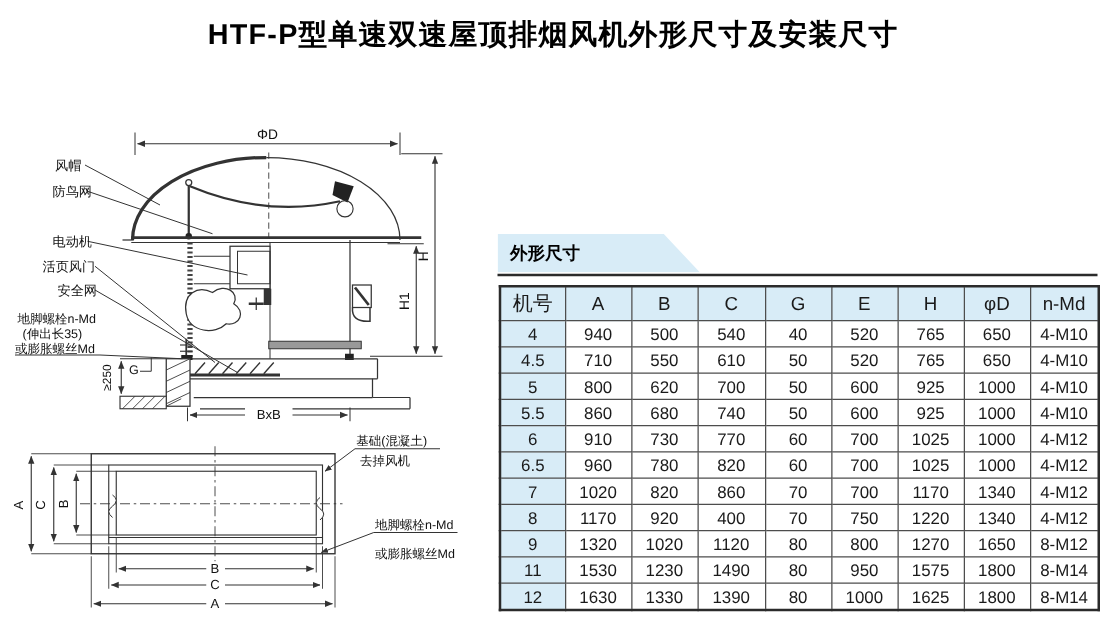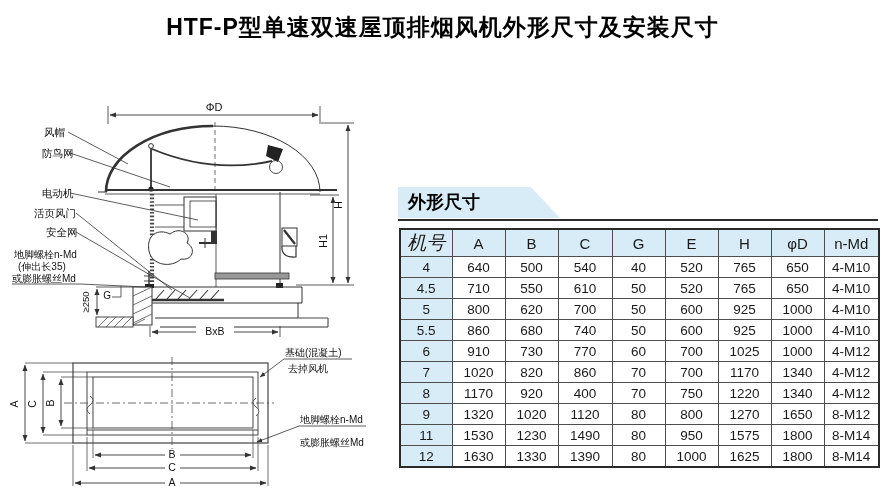--- a/index.html
+++ b/index.html
@@ -3,29 +3,29 @@
 <meta charset="utf-8">
 <style>
   html,body{margin:0;padding:0;background:#fff;}
   .stage{position:relative;width:885px;height:500px;background:#fff;overflow:hidden;
          font-family:"Liberation Sans","DejaVu Sans",sans-serif;color:#1a1a1a;padding-left:12px;}
   .title{position:absolute;top:12px;left:0;width:885px;text-align:center;
          font-size:23px;font-weight:bold;letter-spacing:1px;color:#000;}
   .drawing{position:absolute;left:0;top:0;width:885px;height:500px;}
   .banner{position:absolute;left:398px;top:187px;width:162px;height:31px;background:#d8ecf7;
           clip-path:polygon(0 0,82% 0,100% 100%,0 100%);}
-  .banner span{display:block;padding-left:10px;font-size:18px;font-weight:bold;line-height:31px;color:#000;}
+  .banner span{display:block;padding-left:10px;font-size:14px;font-weight:bold;line-height:31px;color:#000;}
   .banner-line{position:absolute;left:398px;top:219px;width:480px;height:2px;background:#2b2b2b;}
   table.dims{position:absolute;left:399px;top:228px;width:479px;border-collapse:collapse;
              table-layout:fixed;background:#fff;}
   table.dims th,table.dims td{border:1px solid #4d4d4d;text-align:center;vertical-align:middle;
              padding:0;font-size:13.5px;color:#1a1a1a;}
   table.dims{border:2px solid #2b2b2b;}
   table.dims th{height:26px;background:#d8ecf7;font-size:15px;font-weight:normal;}
-  table.dims th.zh{font-size:19px;font-style:italic;}
+  table.dims th.zh{font-size:16px;}
   table.dims td{height:20px;}
   table.dims td.rowhead{background:#d8ecf7;}
   svg text{fill:#111;font-family:"Liberation Sans","DejaVu Sans",sans-serif;}
 </style>
 </head>
 <body>
 
 <div class="stage">
 
   <div class="title">HTF-P型单速双速屋顶排烟风机外形尺寸及安装尺寸</div>
@@ -244,21 +244,21 @@
         <th>G</th>
         <th>E</th>
         <th>H</th>
         <th>φD</th>
         <th>n-Md</th>
       </tr>
     </thead>
     <tbody>
         <tr>
           <td class="rowhead">4</td>
-          <td>640</td>
+          <td>940</td>
           <td>500</td>
           <td>540</td>
           <td>40</td>
           <td>520</td>
           <td>765</td>
           <td>650</td>
           <td>4-M10</td>
         </tr>
         <tr>
           <td class="rowhead">4.5</td>
@@ -298,20 +298,31 @@
           <td>910</td>
           <td>730</td>
           <td>770</td>
           <td>60</td>
           <td>700</td>
           <td>1025</td>
           <td>1000</td>
           <td>4-M12</td>
         </tr>
         <tr>
+          <td class="rowhead">6.5</td>
+          <td>960</td>
+          <td>780</td>
+          <td>820</td>
+          <td>60</td>
+          <td>700</td>
+          <td>1025</td>
+          <td>1000</td>
+          <td>4-M12</td>
+        </tr>
+        <tr>
           <td class="rowhead">7</td>
           <td>1020</td>
           <td>820</td>
           <td>860</td>
           <td>70</td>
           <td>700</td>
           <td>1170</td>
           <td>1340</td>
           <td>4-M12</td>
         </tr>

